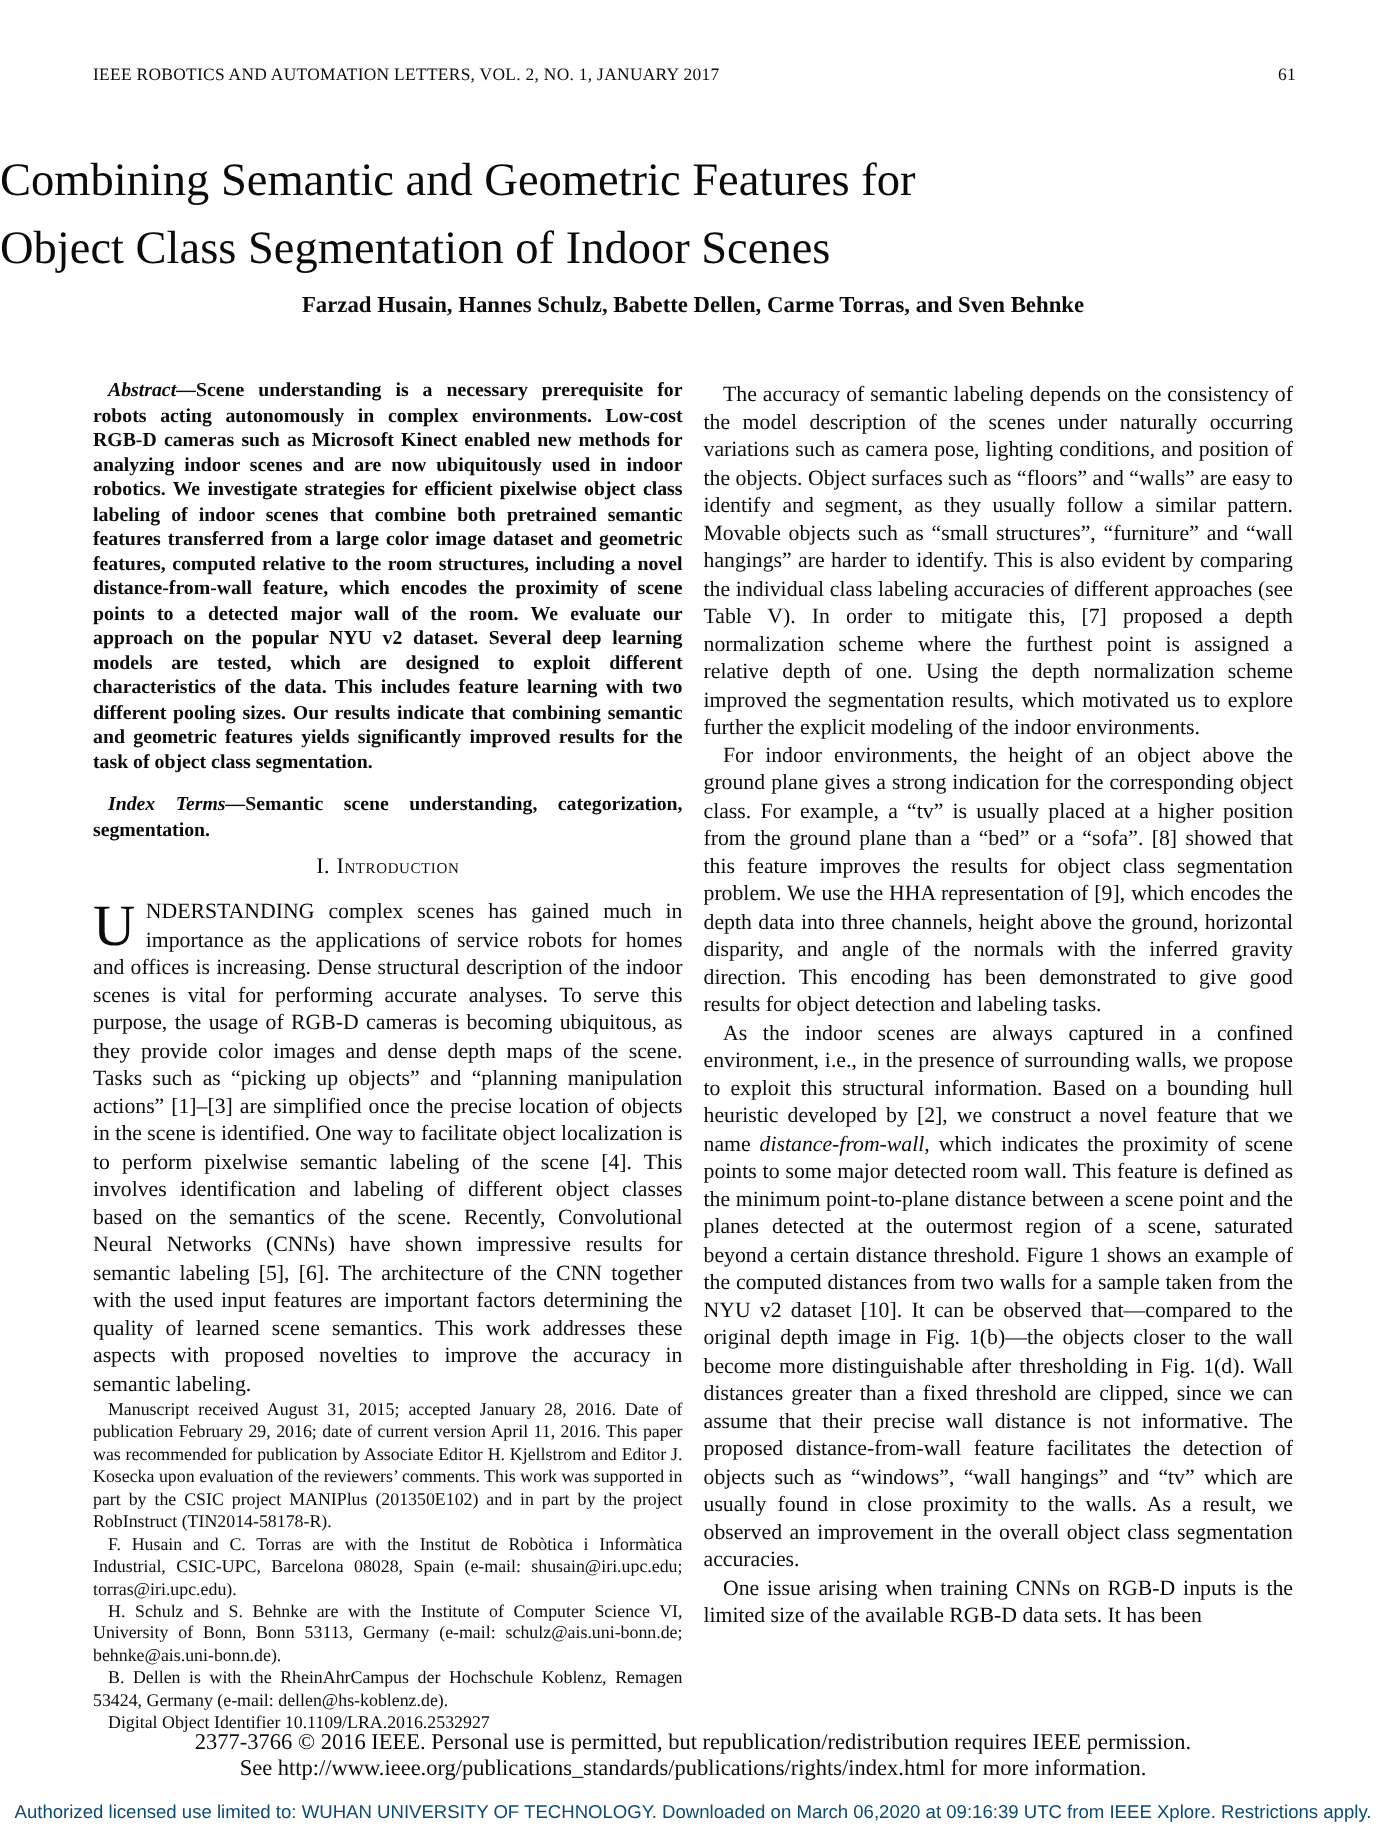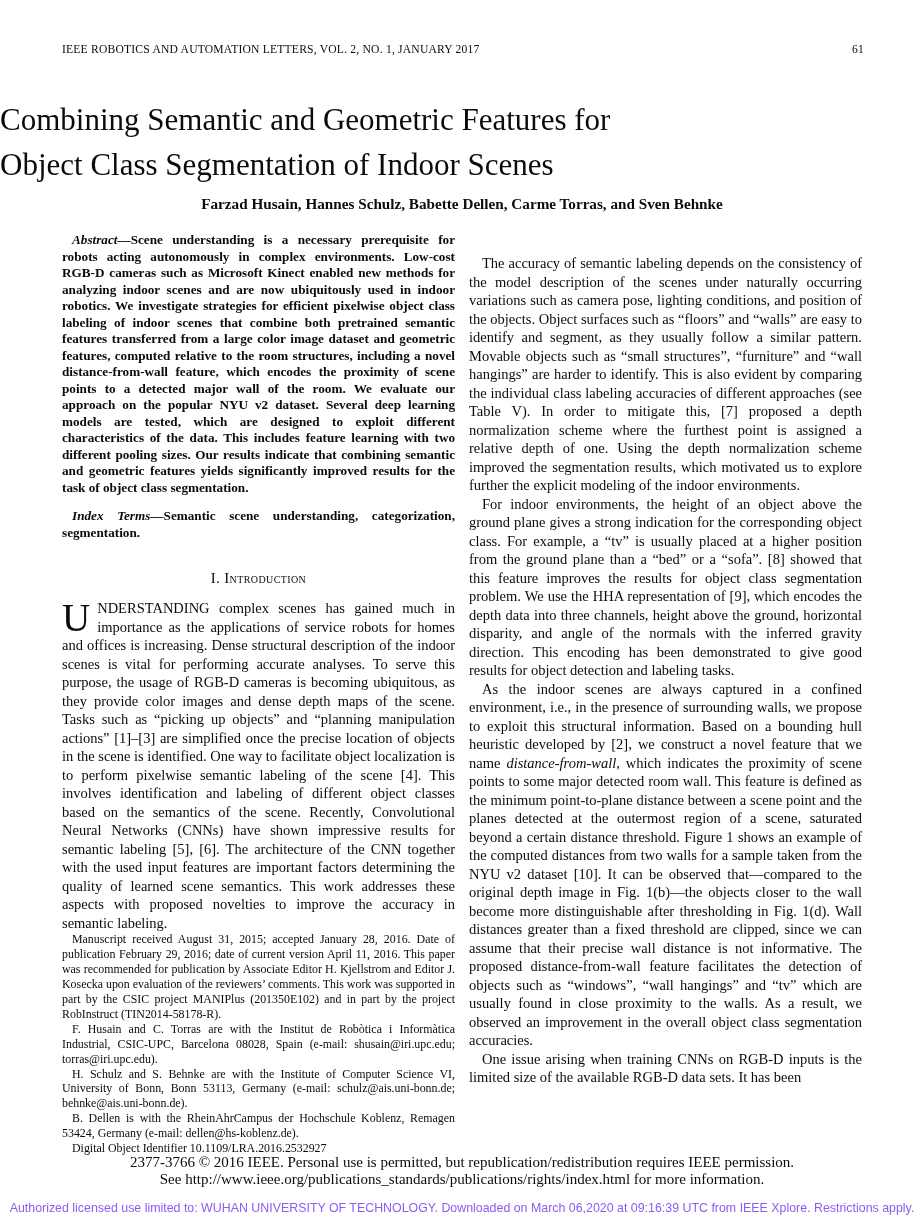--- a/index.html
+++ b/index.html
@@ -51,21 +51,21 @@
   .abstract, .index-terms {
     font-weight: bold;
     font-size: 13.2px;
     line-height: 16.5px;
     text-align: justify;
   }
   .abstract { margin-top: 3px; text-indent: 10px; }
   .index-terms { margin-top: 12px; text-indent: 10px; }
   .lead-label { font-style: italic; }
   .section-heading {
-    margin-top: 29px;
+    margin-top: 9px;
     text-align: center;
     font-weight: normal;
     font-size: 14.8px;
     font-variant: small-caps;
     letter-spacing: 0.4px;
     font-family: Liberation Serif, serif;
   }
   .intro-p {
     margin-top: 12px;
     font-size: 14.5px;
@@ -97,21 +97,21 @@
     top: 1154px; left: 0; width: 100%;
     text-align: center;
     font-size: 15px;
     line-height: 16.5px;
   }
   .stamp {
     position: absolute;
     top: 1201px; left: 0; width: 100%;
     text-align: center;
     font-size: 12.4px;
-    color: #8b5cf6;
+    color: #0c4a6e;
     font-family: "Liberation Sans", "DejaVu Sans", sans-serif;
   }
 </style>
 </head>
 <body>
 
 <div class="page">
 
   <div class="header">
     <span>IEEE ROBOTICS AND AUTOMATION LETTERS, VOL. 2, NO. 1, JANUARY 2017</span>

